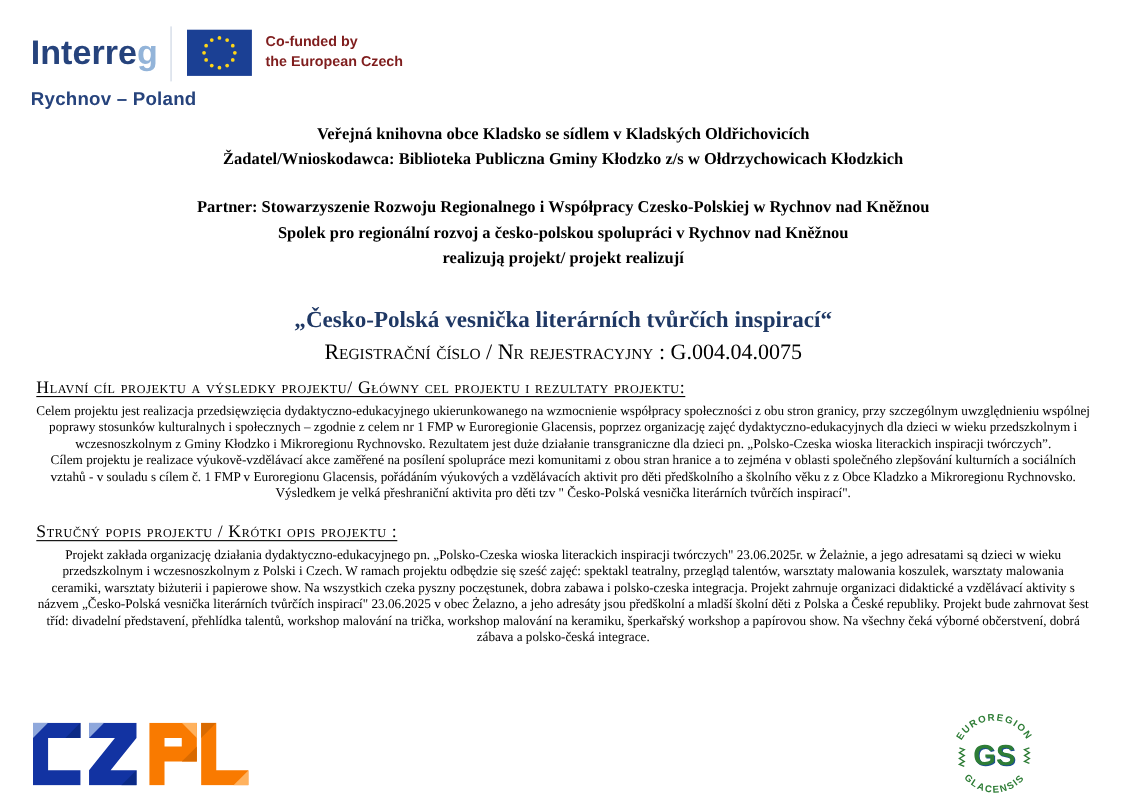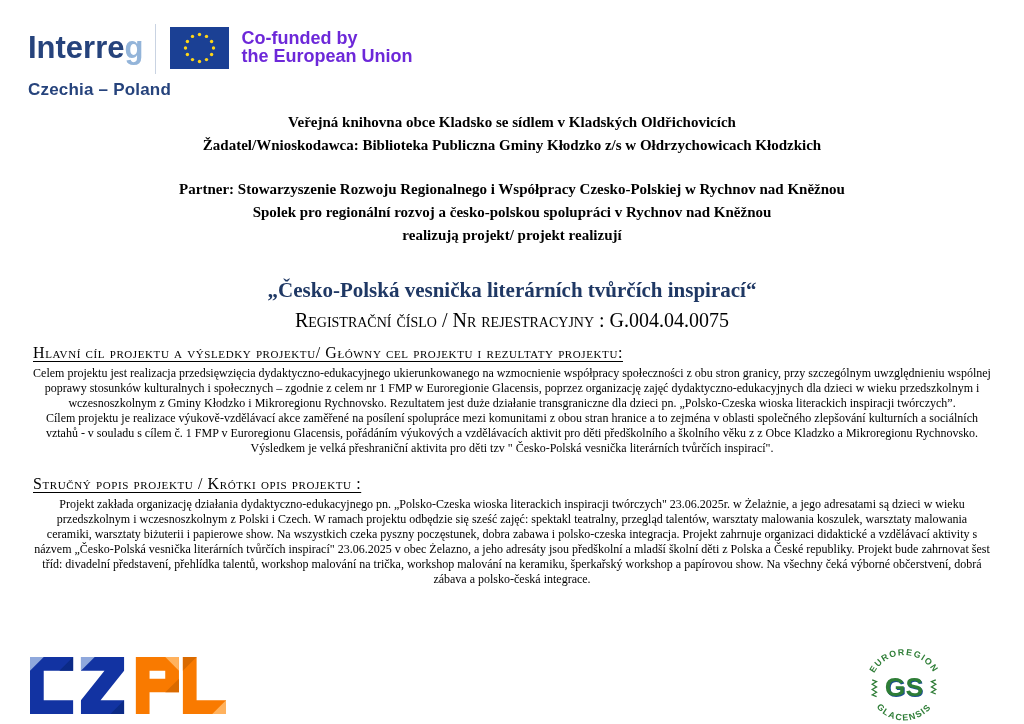--- a/index.html
+++ b/index.html
@@ -6,22 +6,22 @@
   #page{position:relative;width:1024px;height:724px;background:#ffffff;overflow:hidden;
         font-family:"Liberation Serif", serif;color:#000;}
 
   
   .brand-row{position:absolute;top:24px;left:28px;display:flex;align-items:flex-start;}
   .interreg-word{font-family:"Liberation Sans", sans-serif;font-weight:bold;
                  font-size:31px;letter-spacing:0px;line-height:48px;color:#26437c;}
   .interreg-word .tail{color:#93b4d9;}
   .brand-divider{width:1px;height:50px;background:#c9d3e2;margin:0 14px 0 12px;}
   .eu-flag{width:59px;height:42px;background:#1b4094;position:relative;flex:0 0 auto;margin-top:3px;}
-  .cofunded{font-family:"Liberation Sans", sans-serif;font-weight:bold;font-size:18px;
-            line-height:18px;color:#6d28d9;margin:5px 0 0 12px;}
+  .cofunded{font-family:"Liberation Sans", sans-serif;font-weight:bold;font-size:13px;
+            line-height:18px;color:#7f1d1d;margin:5px 0 0 12px;}
   .program-name{position:absolute;top:80px;left:28px;font-family:"Liberation Sans", sans-serif;
                 font-weight:bold;font-size:17px;color:#26437c;letter-spacing:.2px;}
 
   
   .doc{position:absolute;top:111px;left:33px;width:958px;}
   .hline{font-weight:bold;font-size:15px;line-height:23px;text-align:center;}
   .hgap{height:21px;}
   .title-line{font-weight:bold;font-size:21px;line-height:33px;text-align:center;color:#1f3864;}
   .title-block{margin-top:27px;}
   .reg-line{margin-top:2px;text-align:center;font-size:20px;font-variant:small-caps;color:#000;}
@@ -57,24 +57,24 @@
             <circle cx="22.5" cy="32.6" r="1.7"></circle>
           <circle cx="17.4" cy="27.5" r="1.7"></circle>
             <circle cx="15.5" cy="21" r="1.7"></circle>
           <circle cx="17.4" cy="14.5" r="1.7"></circle>
             <circle cx="22.5" cy="9.4" r="1.7"></circle>
         </g>
       </svg>
     </div>
     <div class="cofunded">
       <div>Co-funded by</div>
-      <div>the European Union</div>
+      <div>the European Czech</div>
     </div>
   </div>
-  <div class="program-name">Czechia – Poland</div>
+  <div class="program-name">Rychnov – Poland</div>
 
   <div class="doc">
     <div class="hline">Veřejná knihovna obce Kladsko se sídlem v Kladských Oldřichovicích</div>
     <div class="hline">Žadatel/Wnioskodawca: Biblioteka Publiczna Gminy Kłodzko z/s w Ołdrzychowicach Kłodzkich</div>
     <div class="hgap"></div>
     <div class="hline">Partner: Stowarzyszenie Rozwoju Regionalnego i Współpracy Czesko-Polskiej w Rychnov nad Kněžnou</div>
     <div class="hline">Spolek pro regionální rozvoj a česko-polskou spolupráci v Rychnov nad Kněžnou</div>
     <div class="hline">realizują projekt/ projekt realizují</div>
 
     <div class="title-block">

